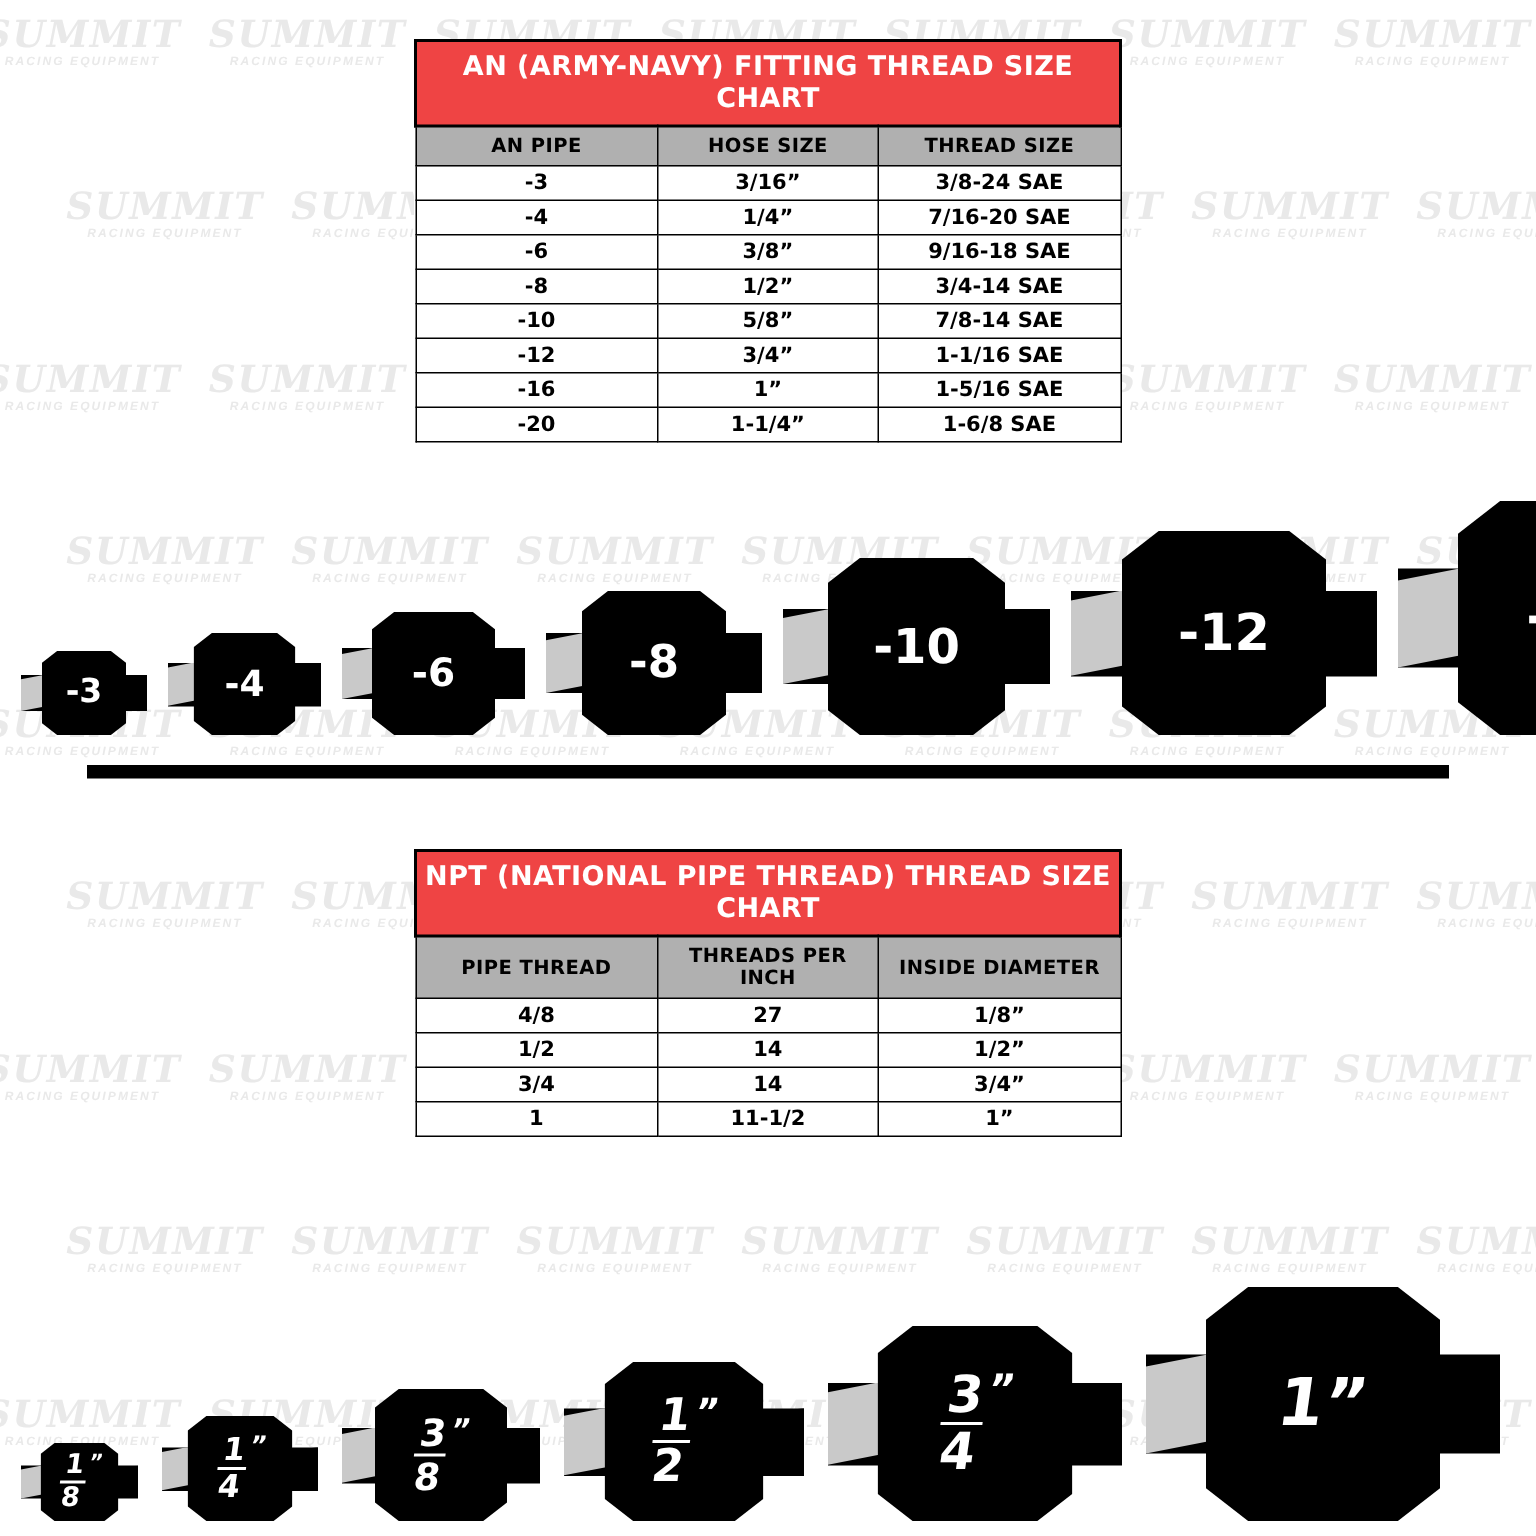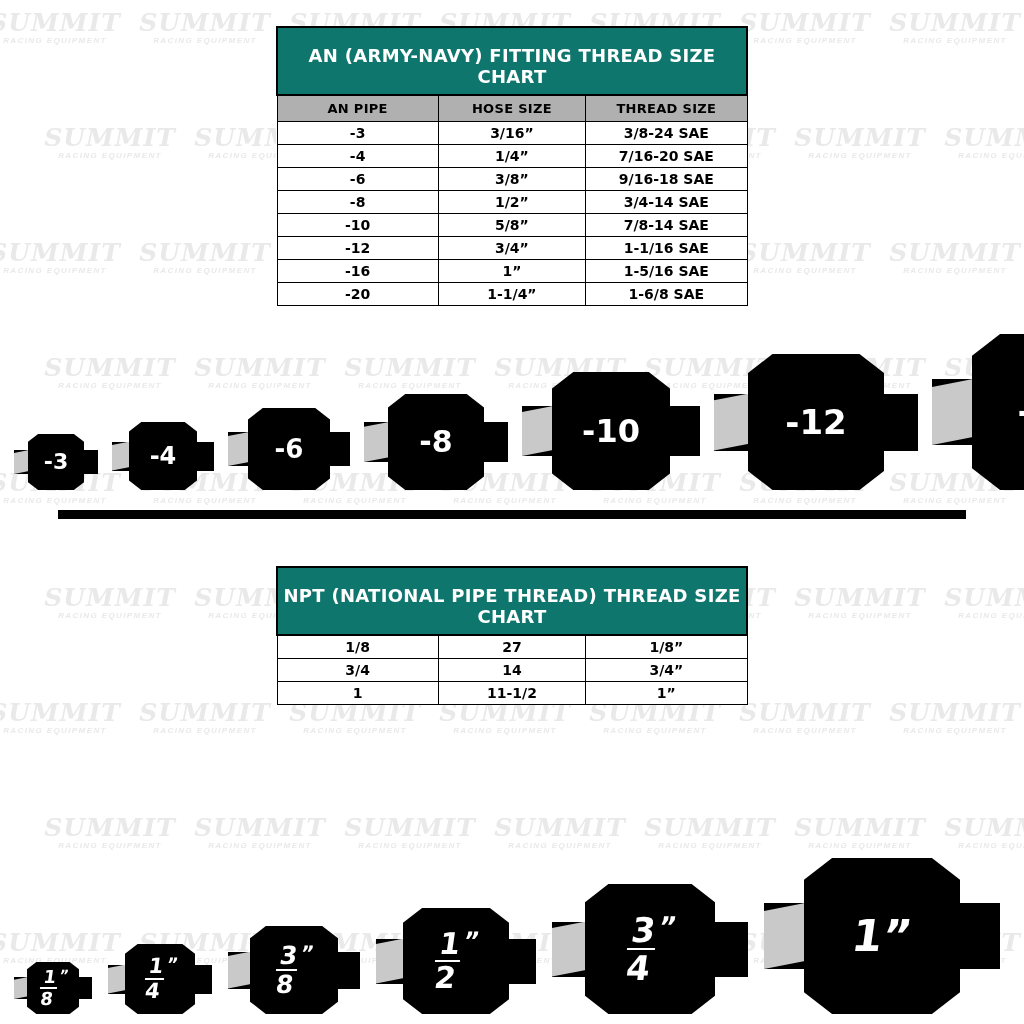--- a/index.html
+++ b/index.html
@@ -54,28 +54,28 @@
     z-index: 2;
   }
 
   
   .chart-table {
     position: absolute;
     border-collapse: collapse;
     background: #ffffff;
   }
   .chart-table .title-cell {
-    background: #0f766e;
+    background: #ef4444;
     color: #ffffff;
     font-family: "DejaVu Sans", sans-serif;
     font-weight: bold;
     font-size: 18px;
     letter-spacing: 0.3px;
     text-align: center;
-    padding: 17px 4px 7px 4px;
+    padding: 6px 4px 7px 4px;
     border: 2px solid #000000;
   }
   .chart-table .hdr {
     background: #b0b0b0;
     color: #000000;
     font-family: "DejaVu Sans", sans-serif;
     font-weight: bold;
     font-size: 13px;
     text-align: center;
     padding: 5px 4px;
@@ -585,23 +585,33 @@
     <colgroup>
         <col class="c1">
         <col class="c2">
         <col class="c3">
       </colgroup>
     <tbody>
       <tr>
         <td class="title-cell" colspan="3">NPT (NATIONAL PIPE THREAD) THREAD SIZE CHART</td>
       </tr>
       <tr>
-        <td class="cell">1/8</td>
+        <td class="hdr">PIPE THREAD</td>
+        <td class="hdr">THREADS PER INCH</td>
+        <td class="hdr">INSIDE DIAMETER</td>
+      </tr>
+      <tr>
+        <td class="cell">4/8</td>
         <td class="cell">27</td>
         <td class="cell">1/8”</td>
+      </tr>
+      <tr>
+        <td class="cell">1/2</td>
+        <td class="cell">14</td>
+        <td class="cell">1/2”</td>
       </tr>
       <tr>
         <td class="cell">3/4</td>
         <td class="cell">14</td>
         <td class="cell">3/4”</td>
       </tr>
       <tr>
         <td class="cell">1</td>
         <td class="cell">11-1/2</td>
         <td class="cell">1”</td>

